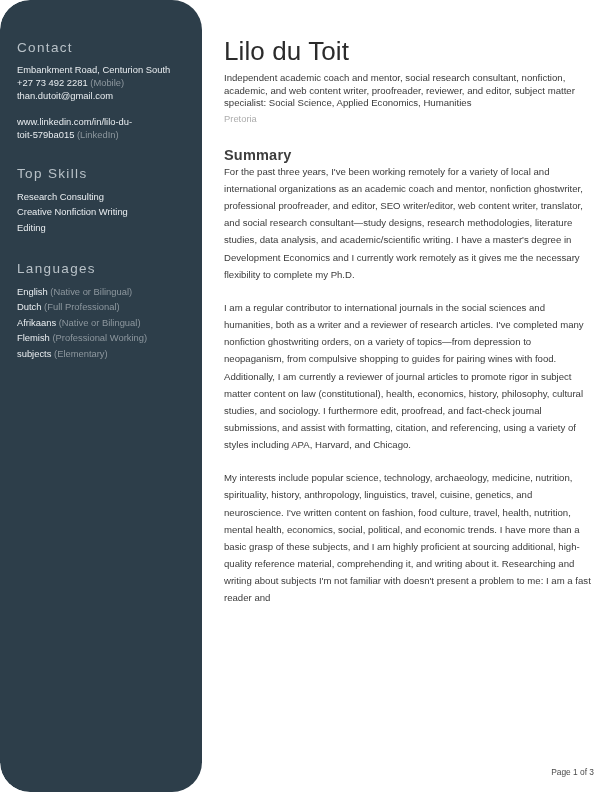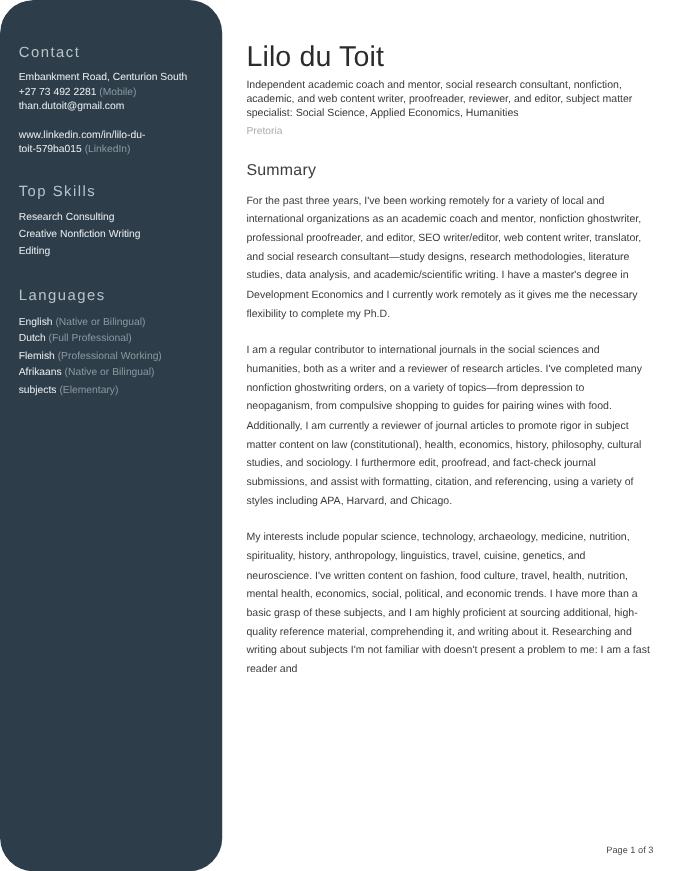--- a/index.html
+++ b/index.html
@@ -96,24 +96,23 @@
 
   .location {
     font-size: 9.4px;
     line-height: 13px;
     color: #adadad;
     margin-bottom: 22px;
   }
 
   .section-title {
     font-size: 14.5px;
-    font-weight: 400;
+    font-weight: 700;
     color: #3d3d3d;
     letter-spacing: 0.2px;
-    margin-bottom: 11px;
   }
 
   .para {
     font-size: 9.6px;
     line-height: 17.15px;
     color: #3b3b3b;
     margin-bottom: 16px;
   }
 
   .footer {
@@ -166,26 +165,26 @@
 
       <div class="lang-item">
         <span>English</span>
         <span class="muted">(Native or Bilingual)</span>
       </div>
       <div class="lang-item">
         <span>Dutch</span>
         <span class="muted">(Full Professional)</span>
       </div>
       <div class="lang-item">
+        <span>Afrikaans</span>
+        <span class="muted">(Native or Bilingual)</span>
+      </div>
+      <div class="lang-item">
         <span>Flemish</span>
         <span class="muted">(Professional Working)</span>
-      </div>
-      <div class="lang-item">
-        <span>Afrikaans</span>
-        <span class="muted">(Native or Bilingual)</span>
       </div>
       <div class="lang-item">
         <span>subjects</span>
         <span class="muted">(Elementary)</span>
       </div>
     </section>
 
   </aside>
 
   <main class="main">

